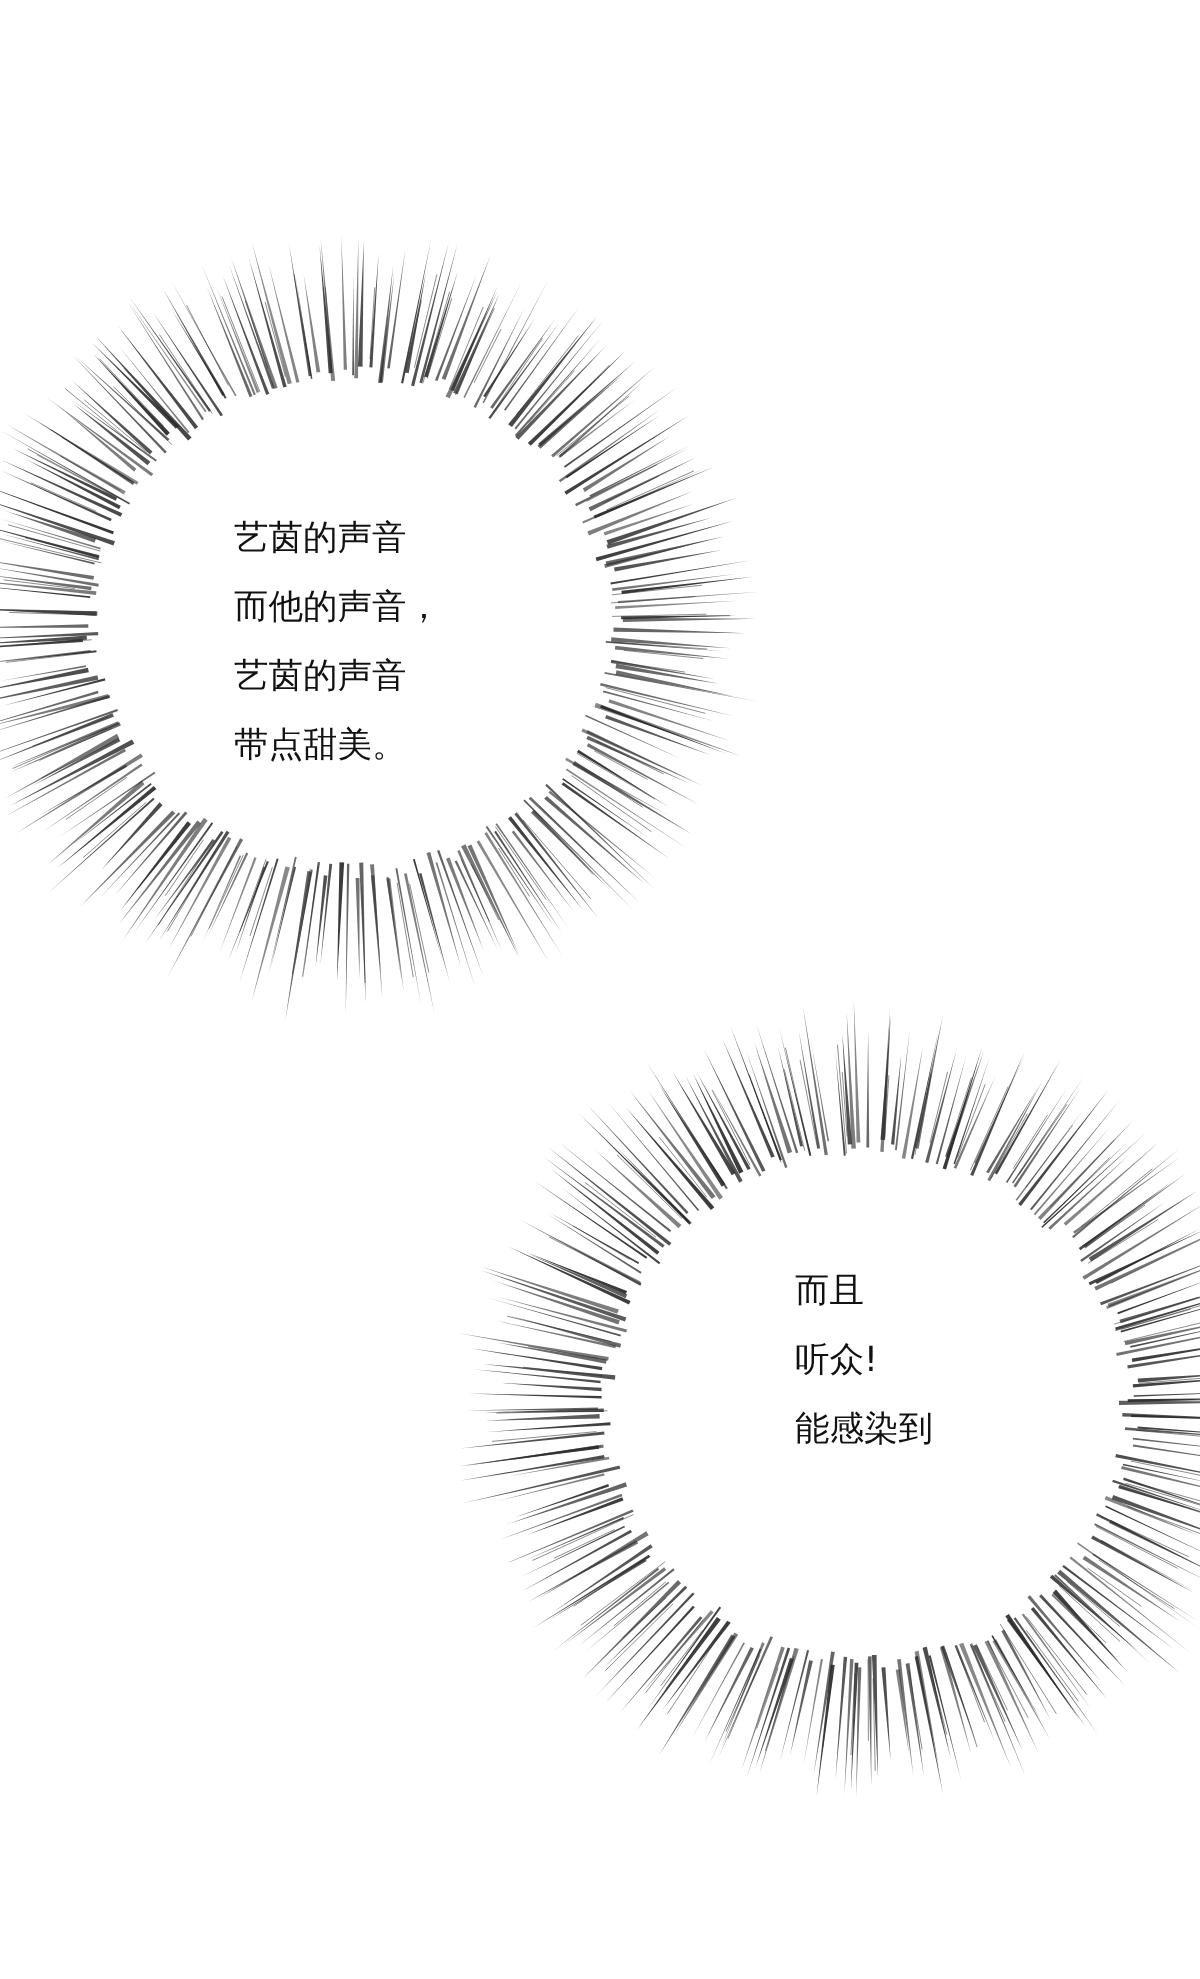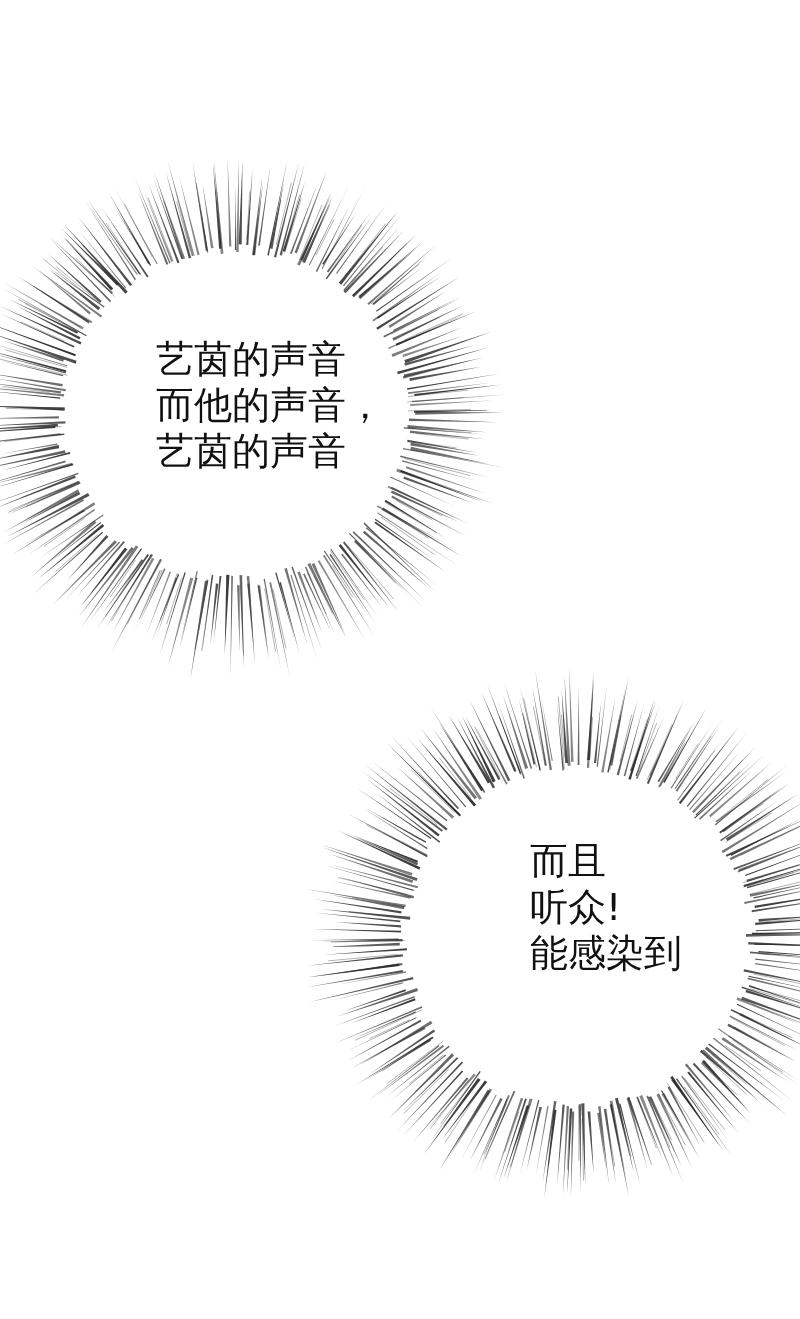--- a/index.html
+++ b/index.html
@@ -22,21 +22,21 @@
     }
     svg.bursts {
       position: absolute;
       left: 0; top: 0;
       width: 800px;
       height: 1319px;
     }
     .narration {
       position: absolute;
       font-family: "DejaVu Sans", "Liberation Sans", sans-serif;
-      font-size: 38px;
+      font-size: 23px;
       line-height: 46px;
       color: #111111;
       letter-spacing: 0px;
       white-space: nowrap;
     }
     .narration .line {
       display: block;
     }
     #narration-1 { left: 156px; top: 336px; }
     #narration-2 { left: 530px; top: 838px; }
@@ -674,20 +674,21 @@
         <line x1="759.39" y1="922.17" x2="824.91" y2="916.97" stroke="#2a2a2a" stroke-width="0.6" stroke-opacity="0.6"></line>
         <polygon points="755.83,931.16 755.79,930.13 855.64,927.14" fill="#2a2a2a" fill-opacity="0.87"></polygon>
         <polygon points="751.87,934.61 751.84,932.76 845.81,931.95" fill="#2a2a2a" fill-opacity="0.95"></polygon>
       </g>
   </svg>
 
   <div class="narration" id="narration-1">
     <span class="line">艺茵的声音</span>
     <span class="line">而他的声音，</span>
     <span class="line">艺茵的声音</span>
+    <span class="line">带点甜美。</span>
   </div>
 
   <div class="narration" id="narration-2">
     <span class="line">而且</span>
     <span class="line">听众!</span>
     <span class="line">能感染到</span>
   </div>
 </div>
 
 </body></html>

